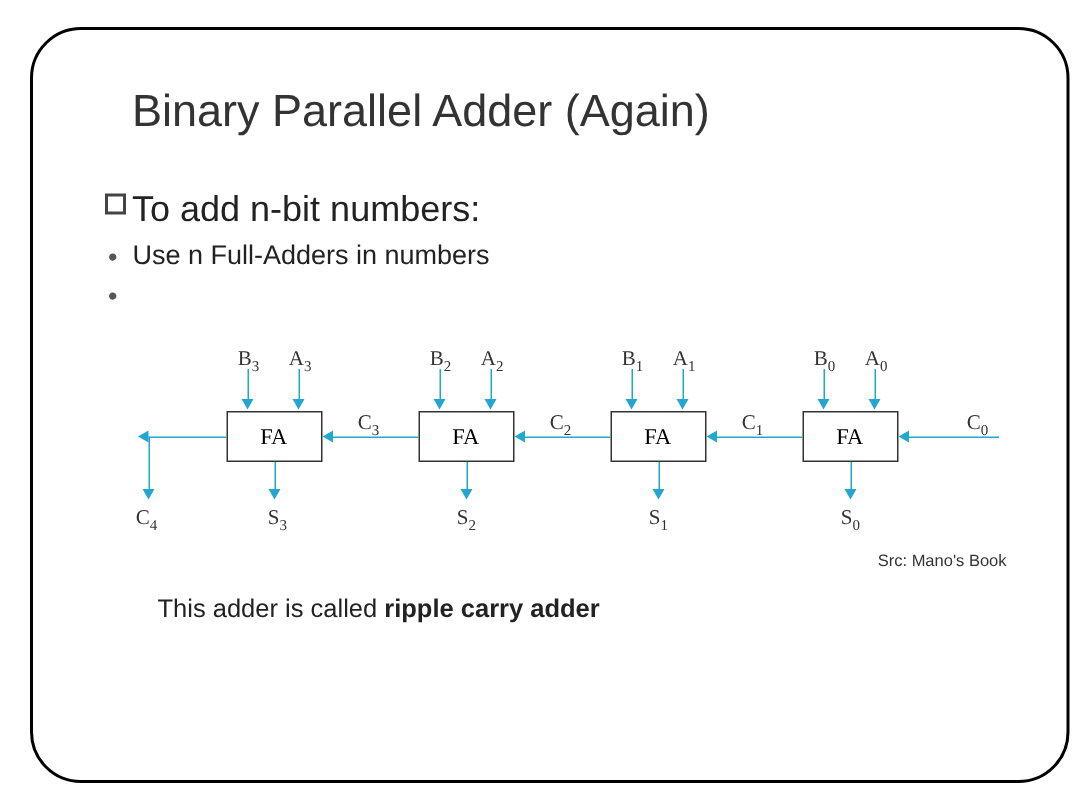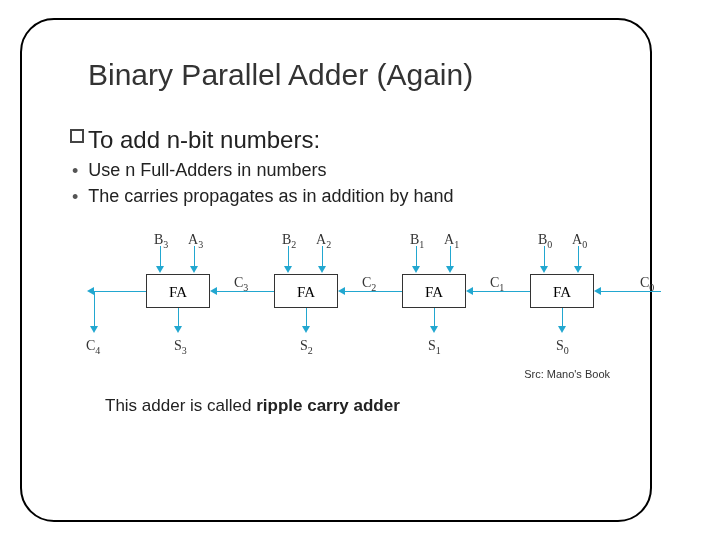--- a/index.html
+++ b/index.html
@@ -8,21 +8,21 @@
     width: 720px;
     height: 540px;
     background: #fff;
     font-family: Arial, Helvetica, sans-serif;
     position: relative;
   }
   .slide {
     position: absolute;
     left: 20px;
     top: 18px;
-    width: 632px;
+    width: 693px;
     height: 504px;
     border: 2px solid #000;
     border-radius: 34px;
     padding: 28px 36px 20px 48px;
   }
   .title {
     font-size: 30px;
     color: #333;
     margin: 10px 0 34px 18px;
     font-weight: 400;
@@ -130,21 +130,20 @@
   <div class="b-line">
     <span class="sq"></span>
     <span>To add n-bit numbers:</span>
   </div>
   <div class="sub">
     <span class="dot">•</span>
     <span>Use n Full-Adders in numbers</span>
   </div>
   <div class="sub">
     <span class="dot">•</span>
-    <span>The carries propagates as in addition by hand</span>
   </div>
 
   <div class="diagram">
 
     <div class="fa-box" style="left:76px">FA</div>
     <div class="fa-box" style="left:204px">FA</div>
     <div class="fa-box" style="left:332px">FA</div>
     <div class="fa-box" style="left:460px">FA</div>
 
     <div class="dlabel" style="left:84px; top:0px"><span class="mm">B</span><span class="ss">3</span></div>

